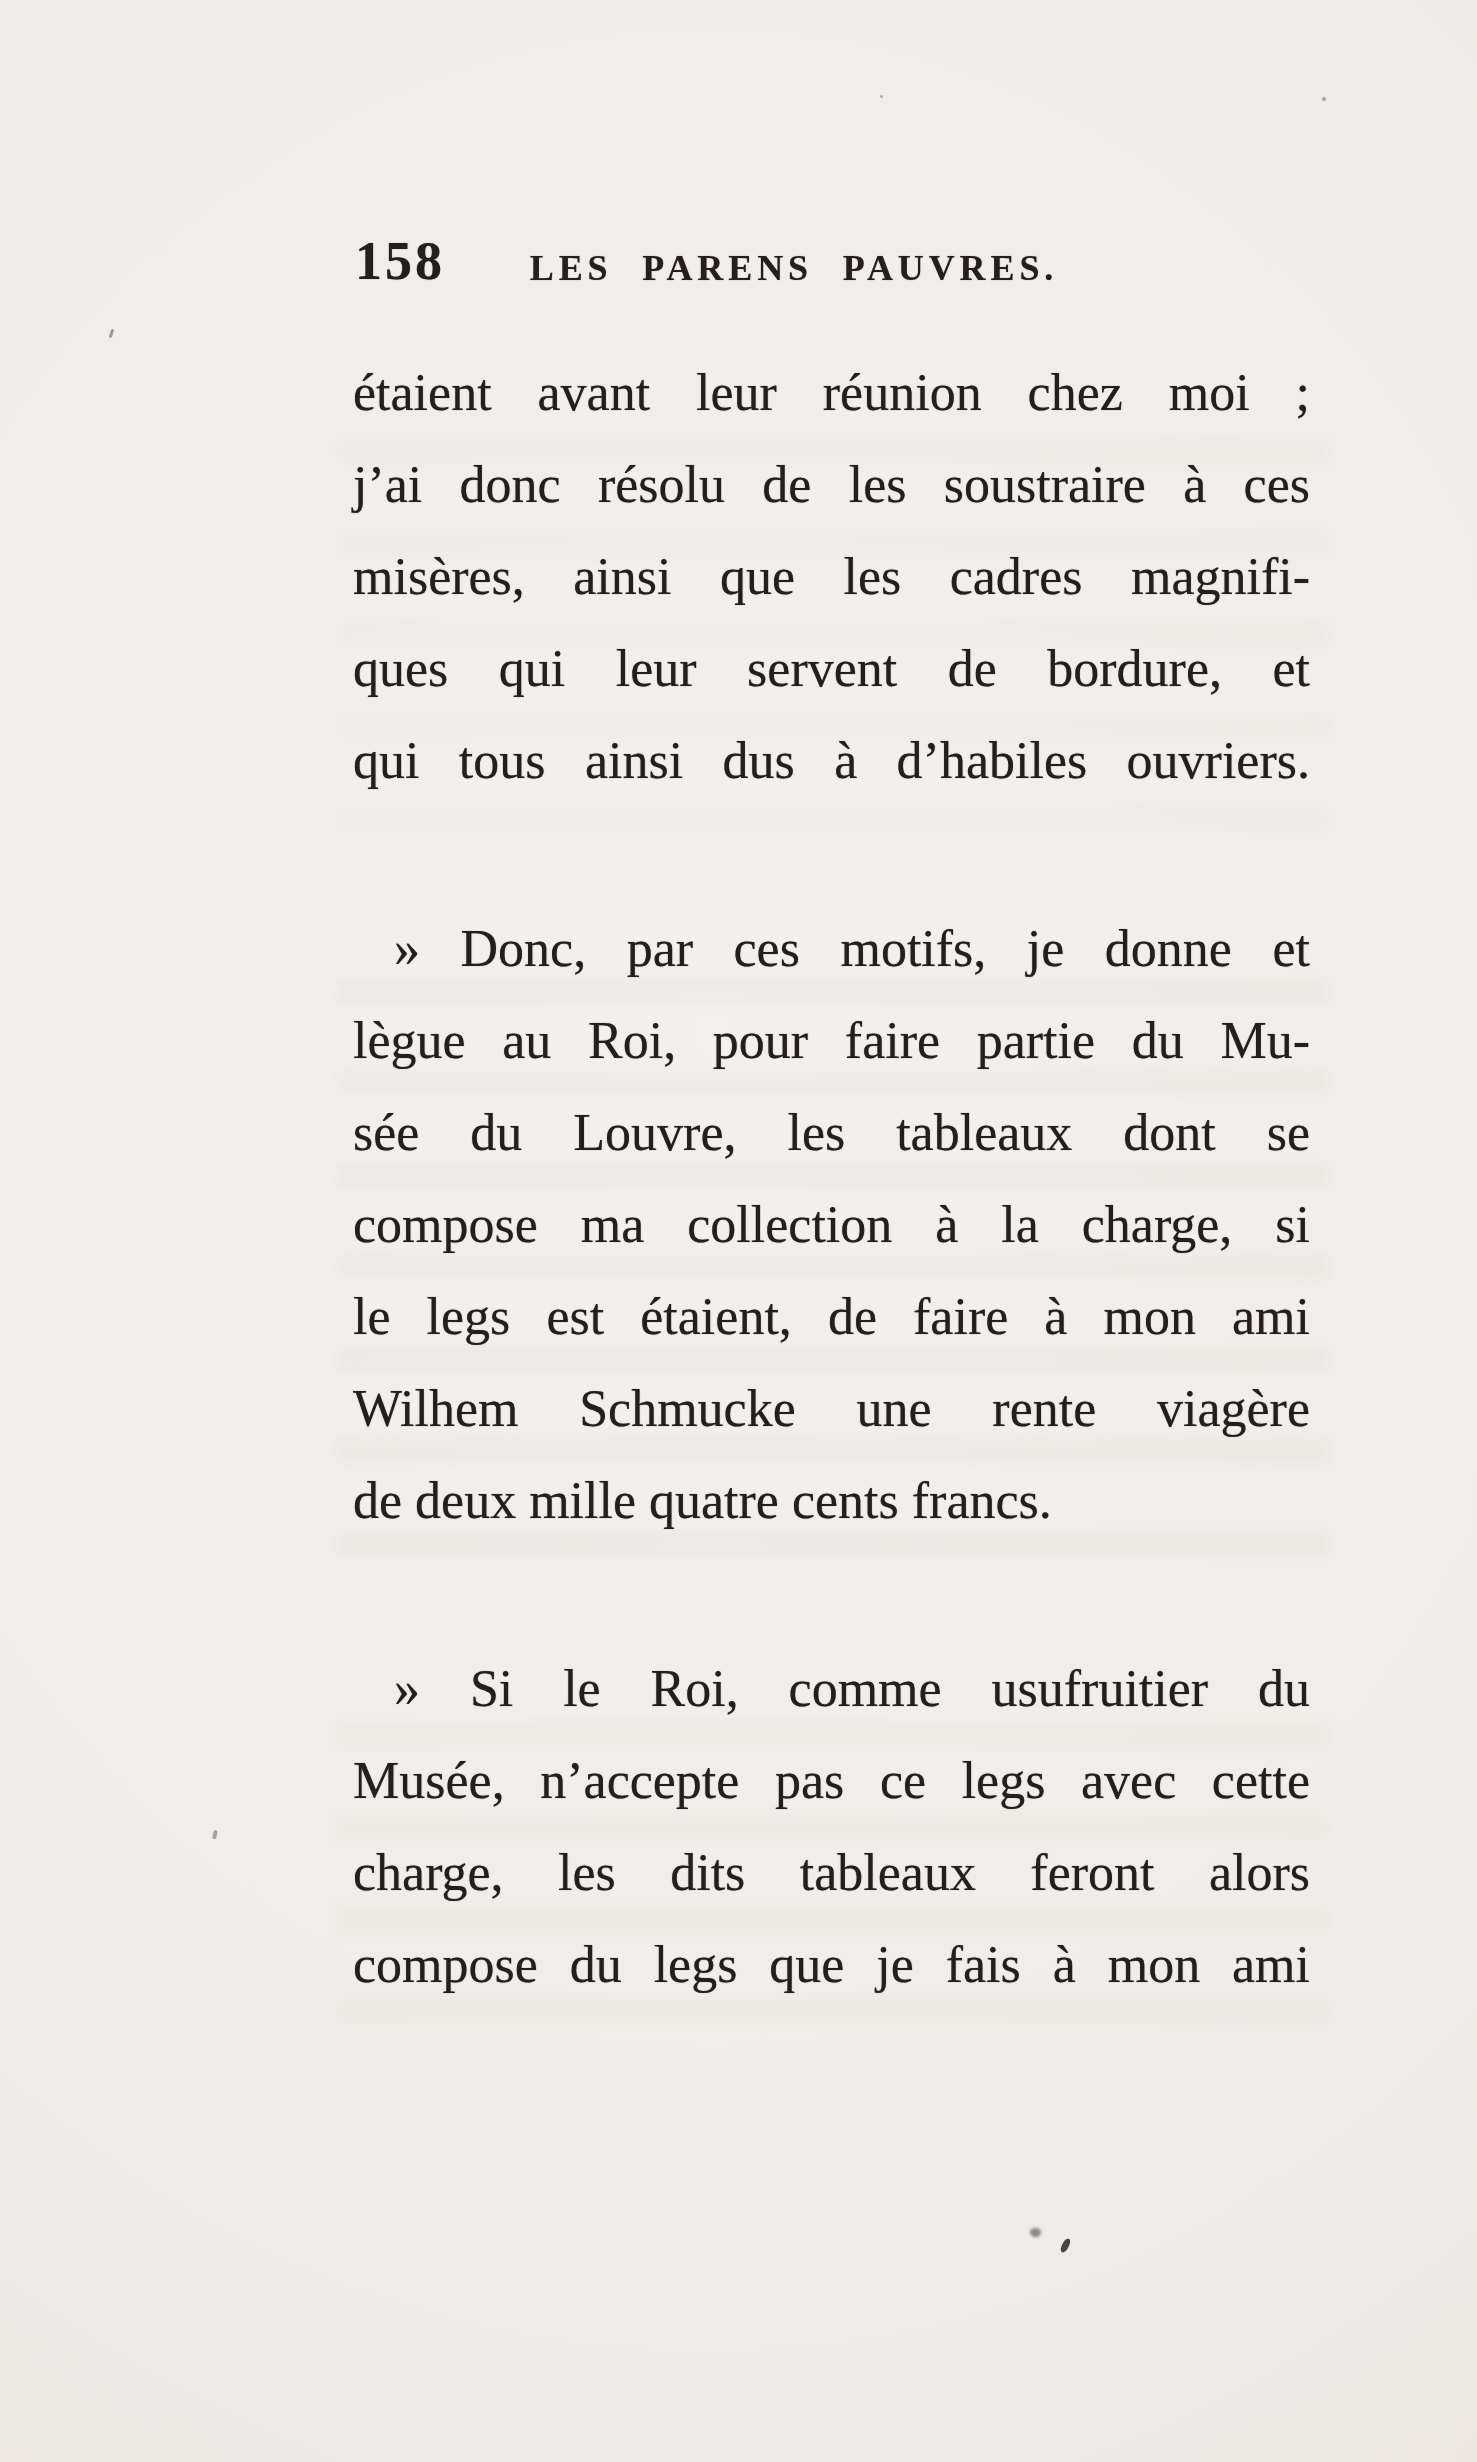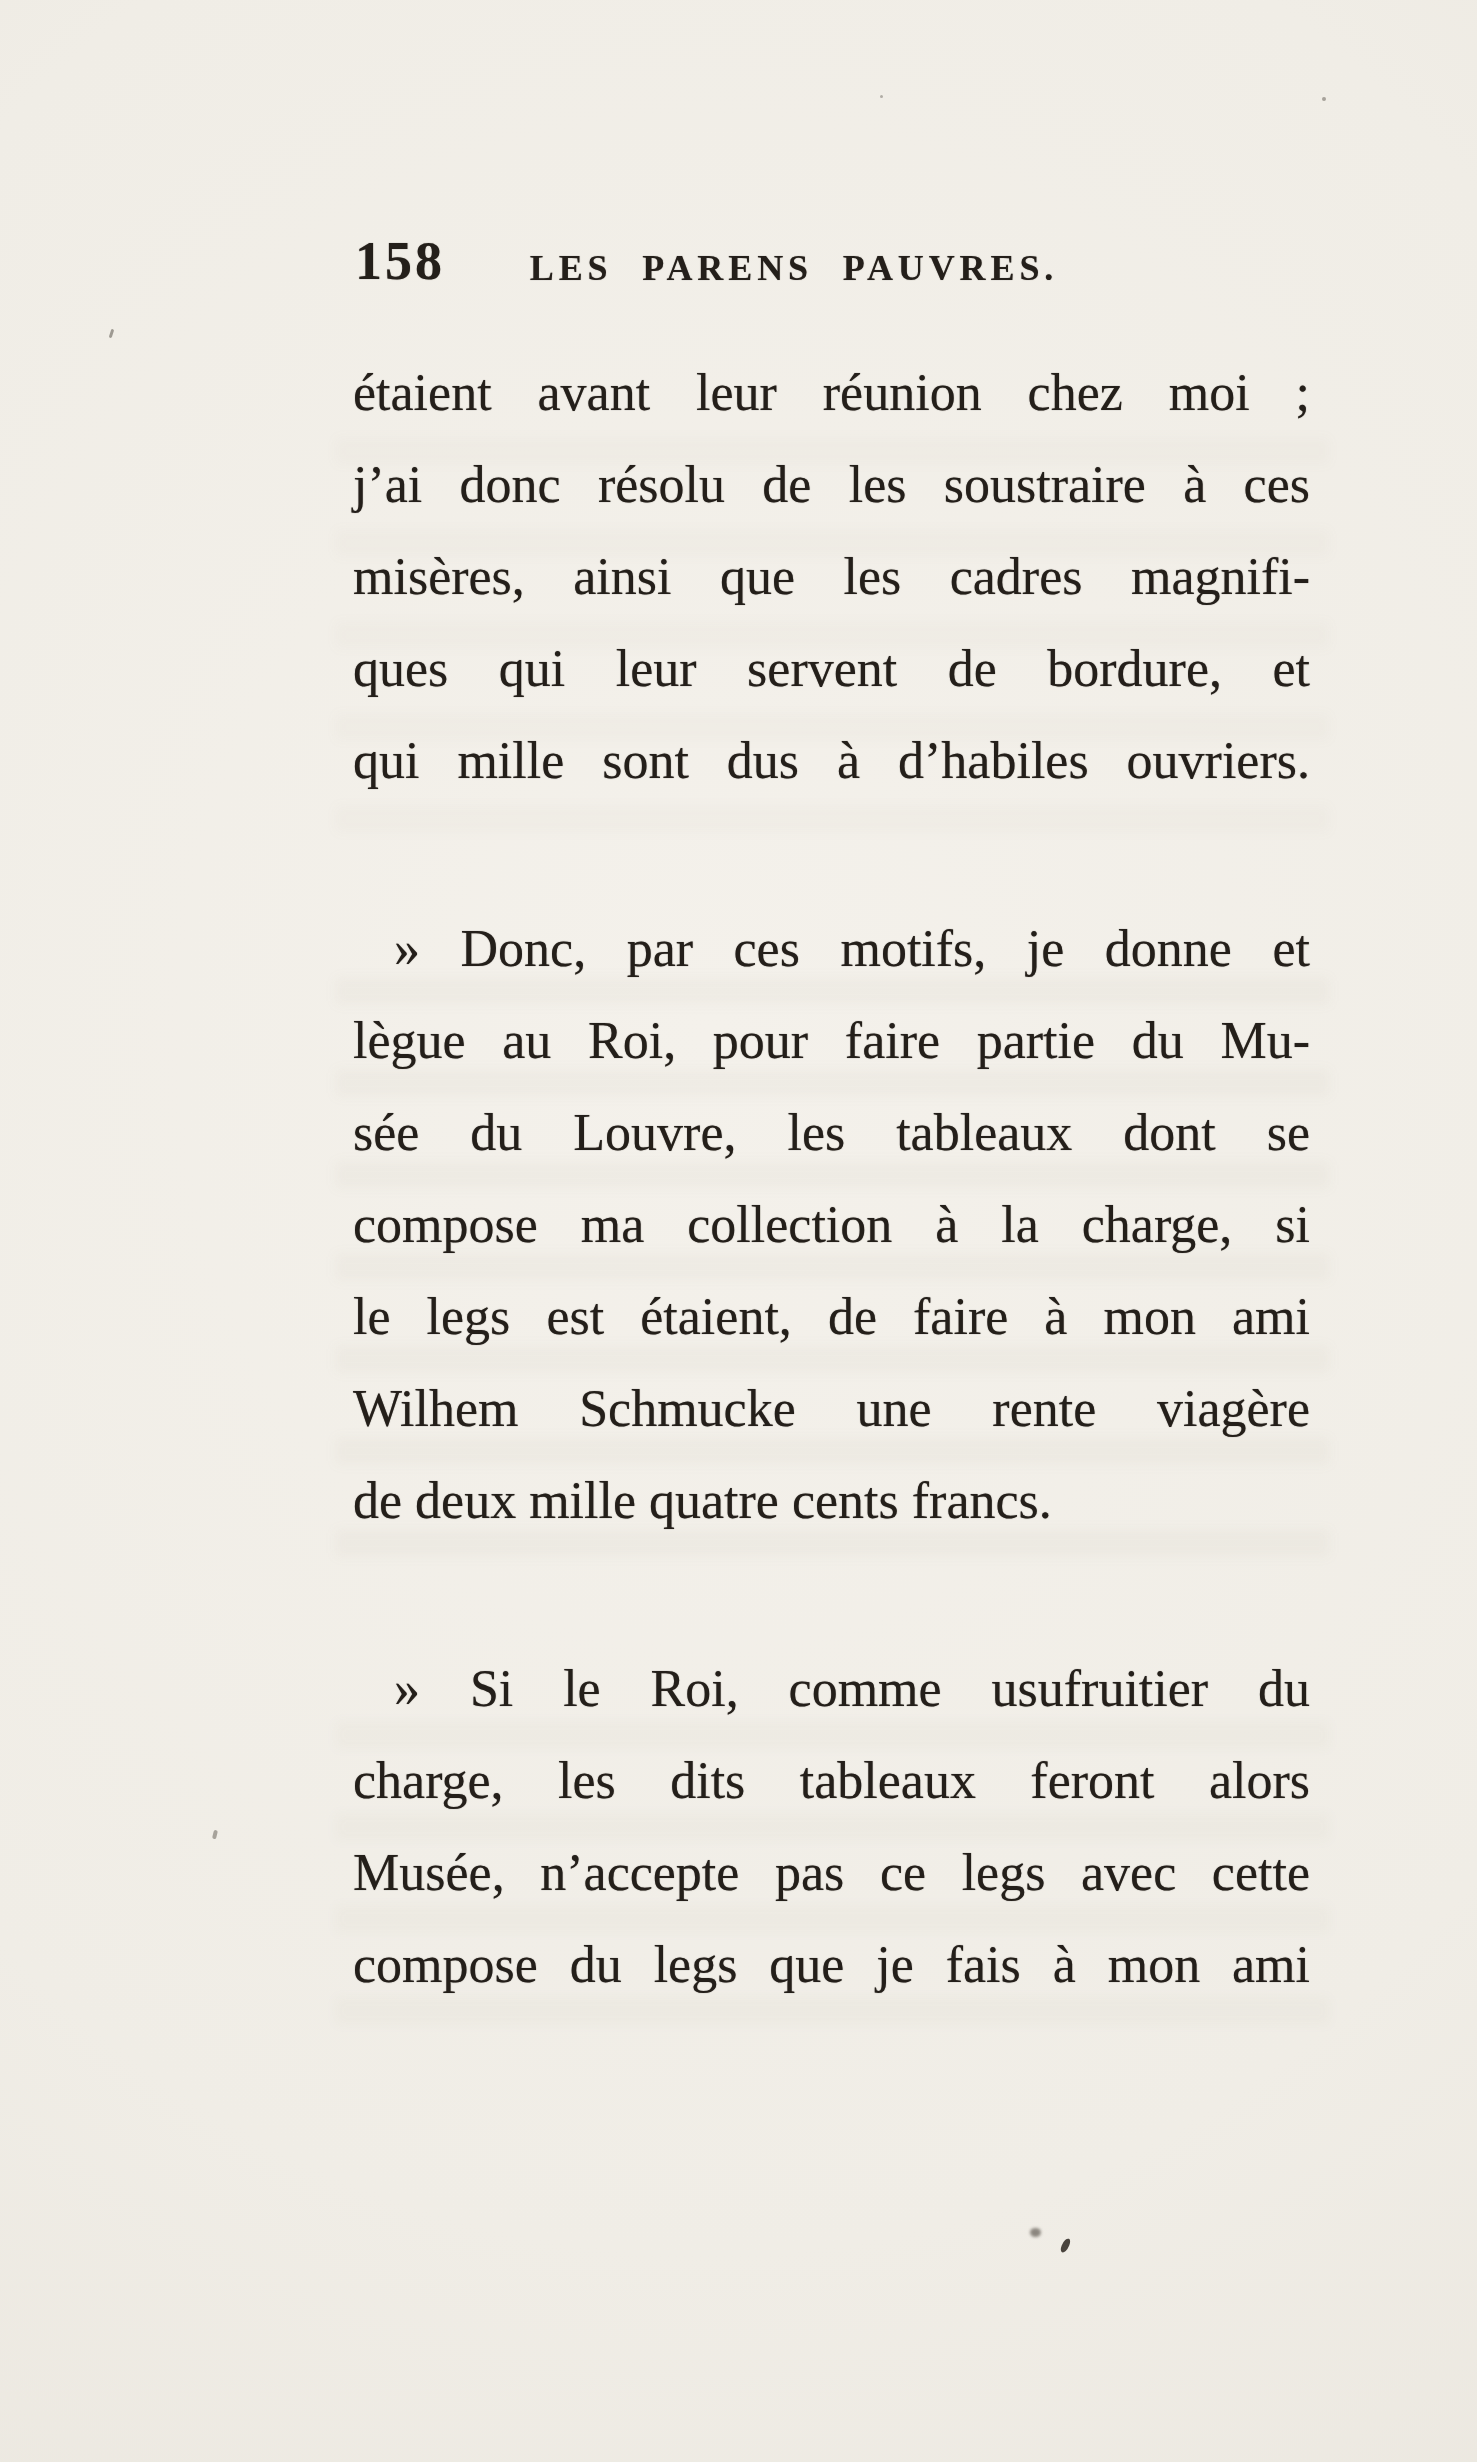--- a/index.html
+++ b/index.html
@@ -94,35 +94,35 @@
     <span class="pagenum">158</span>
     <span class="running-title">LES PARENS PAUVRES.</span>
   </header>
 
   <main class="text-block" id="body-block">
       <div class="para">
         <div class="line">étaient avant leur réunion chez moi ;</div>
         <div class="line">j’ai donc résolu de les soustraire à ces</div>
         <div class="line">misères, ainsi que les cadres magnifi-</div>
         <div class="line">ques qui leur servent de bordure, et</div>
-        <div class="line">qui mille sont dus à d’habiles ouvriers.</div>
+        <div class="line">qui tous ainsi dus à d’habiles ouvriers.</div>
       </div>
       <div class="para">
         <div class="line line-indent">» Donc, par ces motifs, je donne et</div>
         <div class="line">lègue au Roi, pour faire partie du Mu-</div>
         <div class="line">sée du Louvre, les tableaux dont se</div>
         <div class="line">compose ma collection à la charge, si</div>
         <div class="line">le legs est étaient, de faire à mon ami</div>
         <div class="line">Wilhem Schmucke une rente viagère</div>
         <div class="line line-end">de deux mille quatre cents francs.</div>
       </div>
       <div class="para">
         <div class="line line-indent">» Si le Roi, comme usufruitier du</div>
+        <div class="line">Musée, n’accepte pas ce legs avec cette</div>
         <div class="line">charge, les dits tableaux feront alors</div>
-        <div class="line">Musée, n’accepte pas ce legs avec cette</div>
         <div class="line">compose du legs que je fais à mon ami</div>
       </div>
     </main>
 
   <div class="speck speck-1"></div>
   <div class="speck speck-2"></div>
   <div class="speck speck-3"></div>
   <div class="speck speck-4"></div>
   <div class="speck speck-5"></div>
   <div class="speck speck-6"></div>

